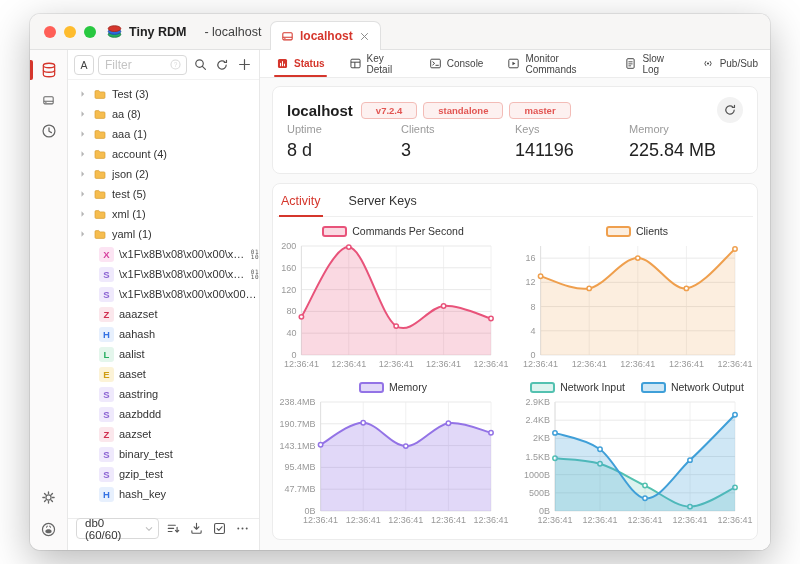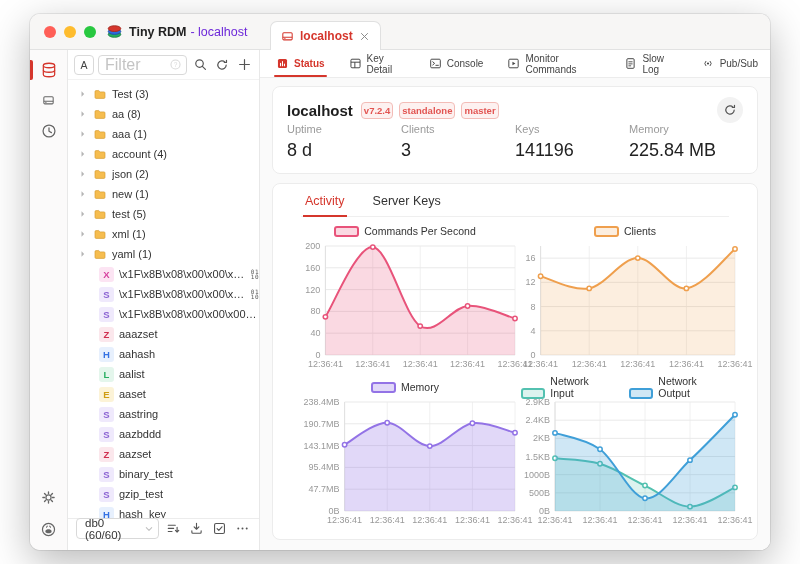--- a/index.html
+++ b/index.html
@@ -12,21 +12,21 @@
 
   
   .topbar { height:36px; flex:none; display:flex; background:#f7f6f5; border-bottom:1px solid #e2e2e2; }
   .topbar-left { width:231px; flex:none; display:flex; align-items:center; padding-left:14px; }
   .traffic { display:flex; gap:8px; margin-right:10px; }
   .tl { width:12px; height:12px; border-radius:50%; display:inline-block; }
   .tl.red{background:#ff5f57} .tl.yellow{background:#febc2e} .tl.green{background:#28c840}
   .logo { display:flex; margin-right:6px; }
   .wtitle { font-size:12.5px; color:#222; white-space:nowrap; }
   .wtitle .wmain { font-weight:700;margin-top:44px; }
-  .wtitle .wsub { color:#6d28d9; margin-left:4px; }
+  .wtitle .wsub { color:#404040; margin-left:18px; }
   .tabstrip { flex:1; display:flex; align-items:flex-end; padding-left:9px; }
   .conn-tab { height:29px; margin-bottom:-1px; background:#fff; border:1px solid #e0e0e0; border-bottom:none;
               border-radius:7px 7px 0 0; display:flex; align-items:center; gap:6px; padding:0 10px;
               font-size:12px; font-weight:700; color:#d5362c; position:relative; z-index:2; }
   .conn-tab .tclose { color:#8a8a8a; display:flex; }
 
   
   .body { flex:1; display:flex; min-height:0; }
   .rail { width:38px; flex:none; background:#fbfafa; border-right:1px solid #e8e8e8;
           display:flex; flex-direction:column; align-items:center; padding:11px 0 12px; gap:15px; }
@@ -35,21 +35,21 @@
   .rail-item.active::before { content:""; position:absolute; left:0; top:-1px; bottom:-1px; width:3px;
                               background:#d5362c; border-radius:0 2px 2px 0; }
   .rail-spacer { flex:1; }
 
   .sidebar { width:192px; flex:none; border-right:1px solid #e8e8e8; display:flex; flex-direction:column; min-height:0; background:#fff; }
   .filterbar { height:30px; flex:none; display:flex; align-items:center; gap:4px; padding:0 6px; border-bottom:1px solid #f2f2f2; }
   .fprefix { width:20px; height:20px; flex:none; border:1px solid #d9d9d9; border-radius:4px; font-size:10.5px;
              color:#444; display:flex; align-items:center; justify-content:center; background:#fff; cursor:pointer; }
   .finput { flex:1; height:20px; border:1px solid #d9d9d9; border-radius:4px; display:flex; align-items:center;
             padding:0 4px 0 6px; background:#fff; min-width:0; }
-  .finput input { border:none; outline:none; flex:1; min-width:0; font-size:16px; color:#333; background:transparent;
+  .finput input { border:none; outline:none; flex:1; min-width:0; font-size:12px; color:#333; background:transparent;
                   font-family:"Liberation Sans","DejaVu Sans",sans-serif; }
   .finput input::placeholder { color:#c4c4c4; }
   .iconbtn { color:#555; display:flex; align-items:center; justify-content:center; width:18px; height:18px; flex:none; cursor:pointer; }
   .qicon { color:#d9d9d9; }
 
   .tree { flex:1; overflow:hidden; padding-top:4px; font-size:11.5px; color:#333; }
   .trow { height:20px; display:flex; align-items:center; gap:5px; padding-left:10px; white-space:nowrap; overflow:hidden; cursor:pointer; }
   .trow .chev { display:flex; width:10px; flex:none; color:#b5b5b5; }
   .trow .ficon { display:flex; flex:none; }
   .krow { padding-left:31px; }
@@ -75,29 +75,29 @@
   .ntab .nicon { display:flex; }
   .ntab.active { color:#d5362c; font-weight:700; }
   .ntab.active::after { content:""; position:absolute; left:10px; right:10px; bottom:0; height:2px; background:#d5362c; border-radius:1px; }
 
   .content { flex:1; background:#fafafa; padding:8px 12px 10px; display:flex; flex-direction:column; gap:9px; min-height:0; }
   .card { background:#fff; border:1px solid #ececec; border-radius:8px; }
   .servercard { flex:none; padding:10px 14px 12px; }
   .server-head { display:flex; align-items:center; gap:8px; }
   .sname { font-size:15px; font-weight:700; color:#1e1e1e; }
   .badge-pill { font-size:9.5px; color:#e25552; border:1px solid #f3bcb7; background:#fdf1f0; border-radius:4px;
-                padding:2px 2px; font-weight:600; white-space:nowrap; }
+                padding:2px 14px; font-weight:600; white-space:nowrap; }
   .refresh-btn { margin-left:auto; width:26px; height:26px; border-radius:50%; border:none; background:#f2f2f2;
                  color:#555; display:flex; align-items:center; justify-content:center; cursor:pointer; }
   .stats { display:flex; }
   .stat { width:25%; }
   .stat .slabel { font-size:11px; color:#9a9a9a; }
   .stat .svalue { font-size:18px; color:#222; margin-top:5px; }
 
-  .activitycard { flex:1; padding:0 28px 8px; display:flex; flex-direction:column; min-height:0; }
+  .activitycard { flex:1; padding:0 4px 8px; display:flex; flex-direction:column; min-height:0; }
   .acttabs { display:flex; gap:24px; border-bottom:1px solid #efefef; padding:0 2px; flex:none; }
   .atab { padding:10px 2px 8px; font-size:12.5px; color:#333; position:relative; cursor:pointer; }
   .atab.active { color:#d5362c; }
   .atab.active::after { content:""; position:absolute; left:0; right:0; bottom:-1px; height:2px; background:#d5362c; }
   .charts { flex:1; display:grid; grid-template-columns:1fr 1fr; grid-template-rows:1fr 1fr; gap:4px 12px; padding-top:6px; min-height:0; }
   .chart { display:flex; flex-direction:column; min-height:0; min-width:0; }
   .legend { display:flex; gap:16px; align-items:center; justify-content:center; height:16px; flex:none; }
   .lg-item { display:flex; align-items:flex-end; gap:5px; font-size:10.5px; color:#333; cursor:pointer; }
   .lg-box { width:25px; height:11px; border-radius:3px; border:2px solid; }
   .plotwrap { flex:1; min-height:0; }
@@ -285,33 +285,20 @@
                 <svg width="10" height="10" viewBox="0 0 20 20" fill="none">
                   <path d="M7 4.6l5.4 5.4L7 15.4z" fill="currentColor"></path>
                 </svg>
               </span>
               <span class="ficon">
                 <svg width="14" height="13" viewBox="0 0 20 20" fill="none">
                   <path d="M2.3 5.6c0-.9.7-1.6 1.6-1.6h4.2l2 2h6a1.6 1.6 0 0 1 1.6 1.6v6.8a1.6 1.6 0 0 1-1.6 1.6H3.9a1.6 1.6 0 0 1-1.6-1.6z" fill="#f6bd4f" stroke="#d49a2e" stroke-width="1"></path>
                 </svg>
               </span>
               <span class="klabel">json (2)</span>
-            </div>
-            <div class="trow">
-              <span class="chev">
-                <svg width="10" height="10" viewBox="0 0 20 20" fill="none">
-                  <path d="M7 4.6l5.4 5.4L7 15.4z" fill="currentColor"></path>
-                </svg>
-              </span>
-              <span class="ficon">
-                <svg width="14" height="13" viewBox="0 0 20 20" fill="none">
-                  <path d="M2.3 5.6c0-.9.7-1.6 1.6-1.6h4.2l2 2h6a1.6 1.6 0 0 1 1.6 1.6v6.8a1.6 1.6 0 0 1-1.6 1.6H3.9a1.6 1.6 0 0 1-1.6-1.6z" fill="#f6bd4f" stroke="#d49a2e" stroke-width="1"></path>
-                </svg>
-              </span>
-              <span class="klabel">new (1)</span>
             </div>
             <div class="trow">
               <span class="chev">
                 <svg width="10" height="10" viewBox="0 0 20 20" fill="none">
                   <path d="M7 4.6l5.4 5.4L7 15.4z" fill="currentColor"></path>
                 </svg>
               </span>
               <span class="ficon">
                 <svg width="14" height="13" viewBox="0 0 20 20" fill="none">
                   <path d="M2.3 5.6c0-.9.7-1.6 1.6-1.6h4.2l2 2h6a1.6 1.6 0 0 1 1.6 1.6v6.8a1.6 1.6 0 0 1-1.6 1.6H3.9a1.6 1.6 0 0 1-1.6-1.6z" fill="#f6bd4f" stroke="#d49a2e" stroke-width="1"></path>

